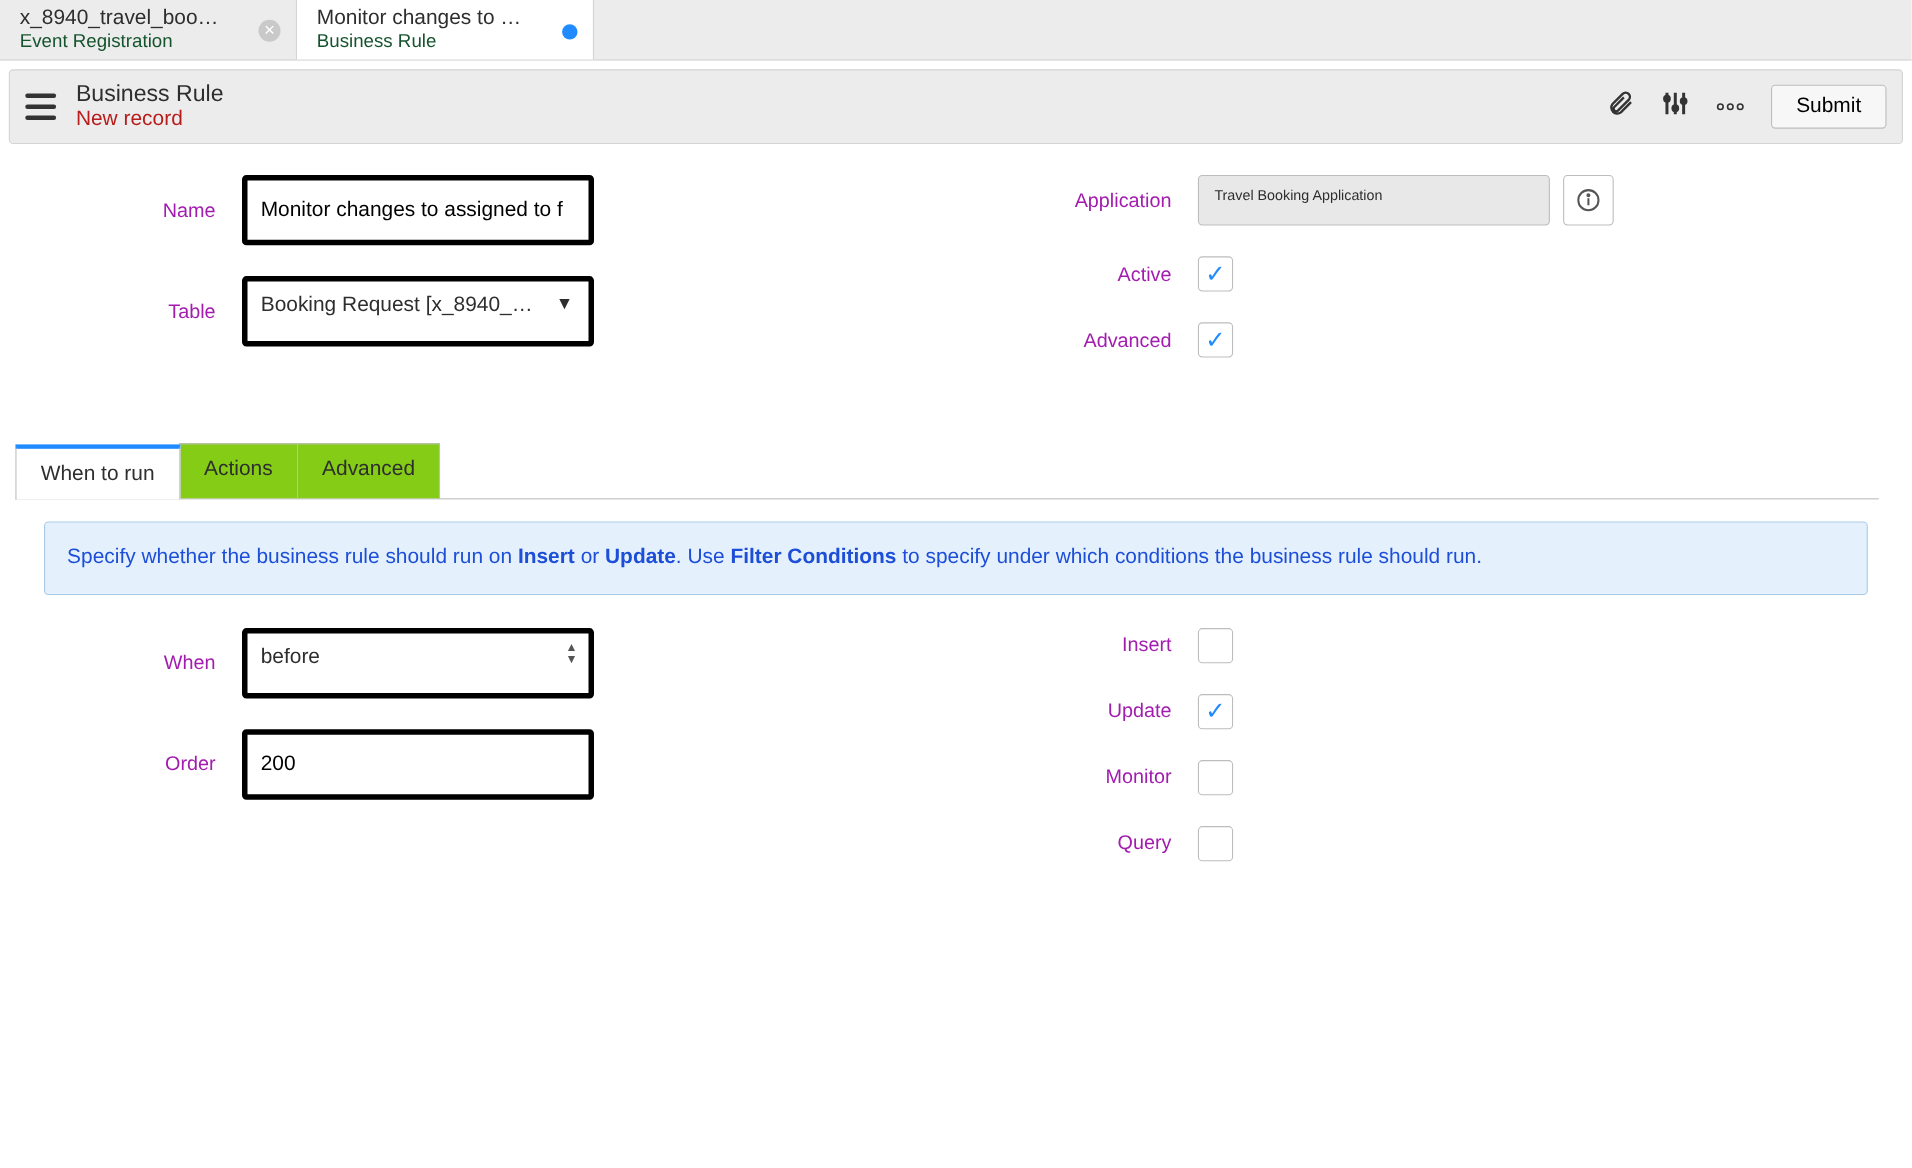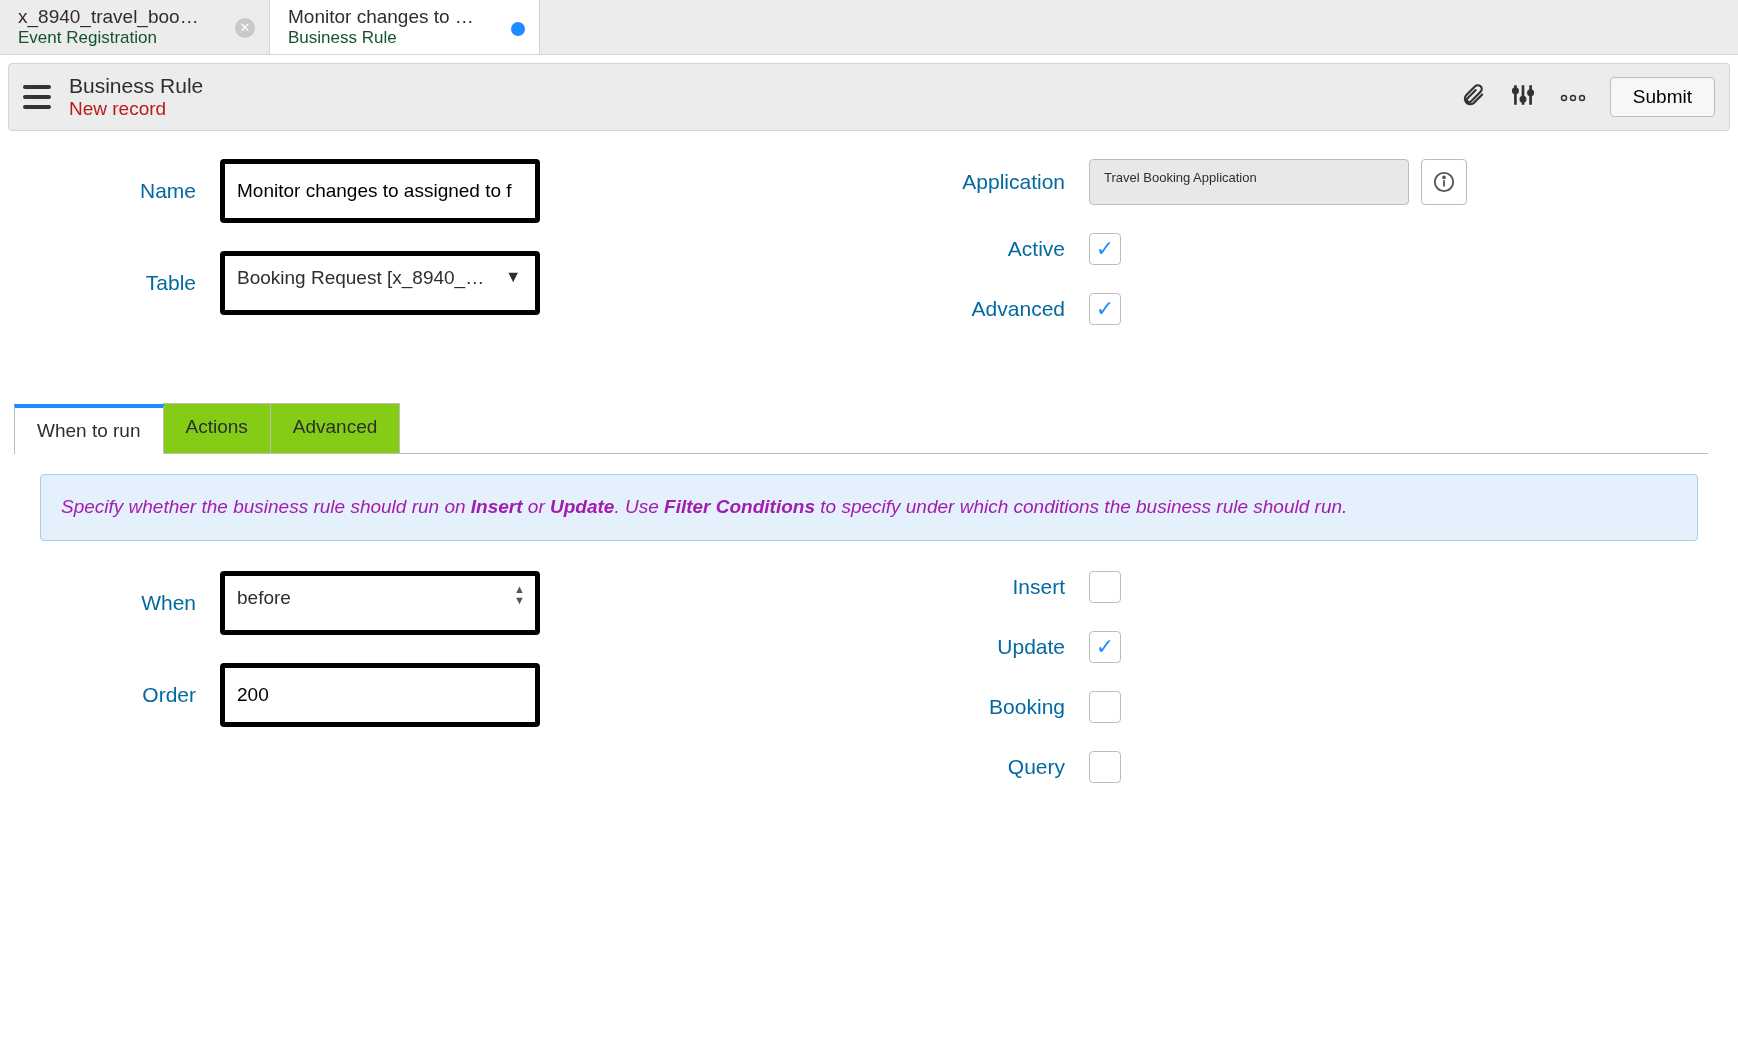--- a/index.html
+++ b/index.html
@@ -110,22 +110,22 @@
   .col { flex: 1; }
   .field-row {
     display: flex;
     align-items: center;
     margin-bottom: 28px;
   }
   .field-row label {
     width: 190px;
     text-align: right;
     padding-right: 24px;
-    font-size: 21px;
-    color: #0369a1;
+    font-size: 18px;
+    color: #a21caf;
   }
   .text-input,
   .select-input,
   .num-input {
     height: 64px;
     border: 5px solid #000000;
     border-radius: 4px;
     padding: 0 12px;
     font-size: 19px;
     width: 320px;
@@ -193,23 +193,22 @@
   }
 
   
   .info-banner {
     margin: 20px 40px;
     background: #e4f1fc;
     border: 1px solid #a9cbe8;
     border-radius: 4px;
     padding: 18px 20px;
     font-size: 19px;
-    color: #a21caf;
+    color: #1d4ed8;
     line-height: 1.5;
-    font-style: italic;
   }
   .info-banner b { font-weight: 600; }
 
   
   .sub-form {
     display: flex;
     padding: 10px 30px 30px 30px;
     gap: 60px;
   }
   .num-input { padding-right: 16px; }
@@ -338,21 +337,21 @@
   <div class="col">
     <div class="field-row">
       <label>Insert</label>
       <div class="checkbox"></div>
     </div>
     <div class="field-row">
       <label>Update</label>
       <div class="checkbox">✓</div>
     </div>
     <div class="field-row">
-      <label>Booking</label>
+      <label>Monitor</label>
       <div class="checkbox"></div>
     </div>
     <div class="field-row">
       <label>Query</label>
       <div class="checkbox"></div>
     </div>
   </div>
 </div>
 
 </body></html>

